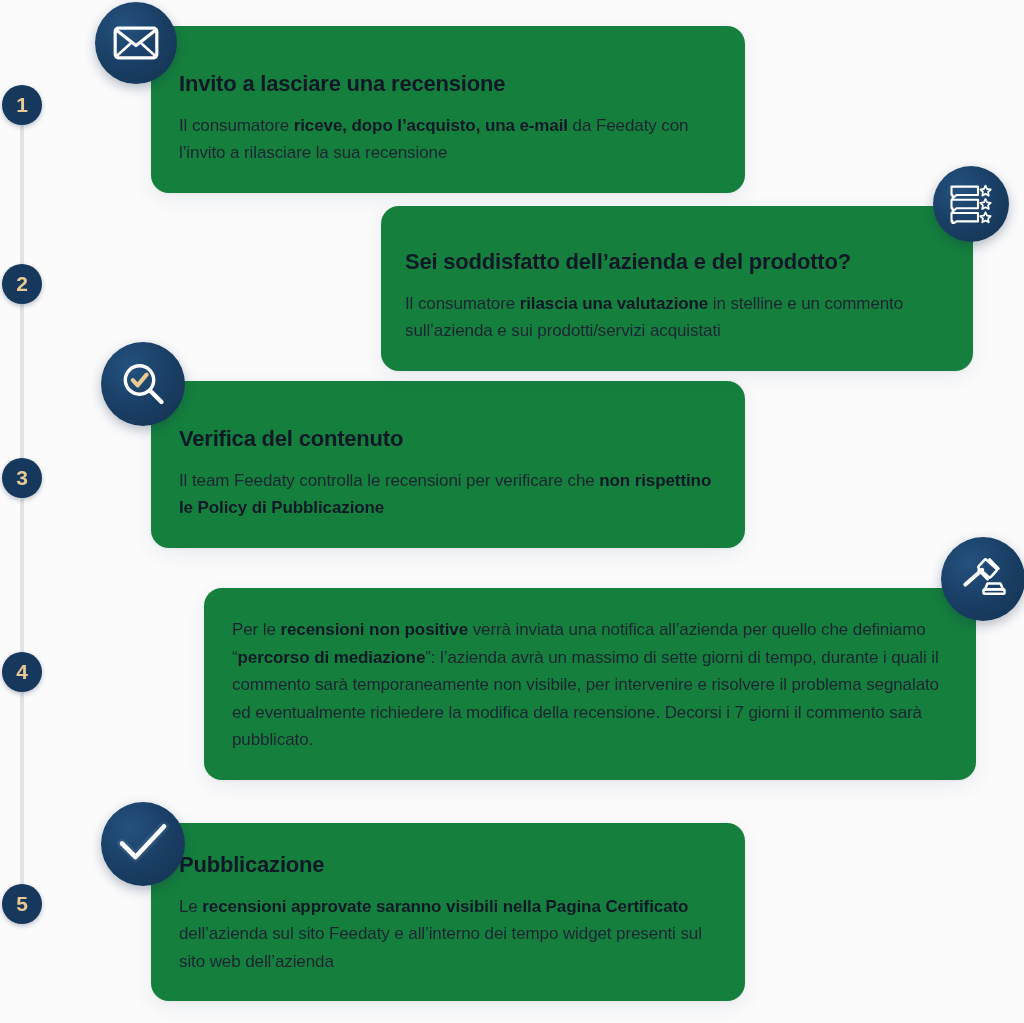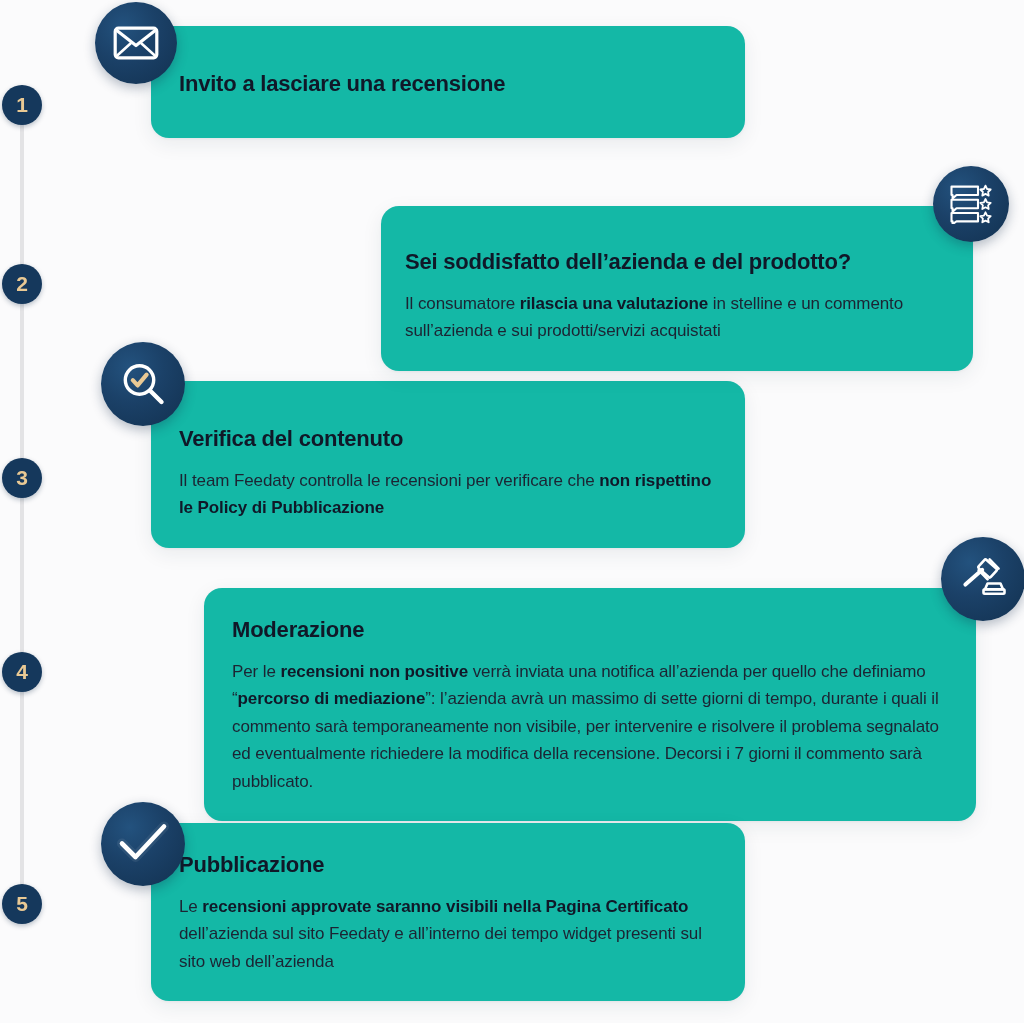--- a/index.html
+++ b/index.html
@@ -45,21 +45,21 @@
     font-size: 21px;
     font-weight: bold;
     font-family: "Liberation Sans", sans-serif;
     box-shadow: 0 2px 5px rgba(16,40,70,0.28);
     z-index: 5;
   }
 
   
   .card {
     position: absolute;
-    background: #14b8a6;
+    background: #15803d;
     border-radius: 18px;
     box-shadow: 0 6px 20px rgba(30,45,70,0.08), 0 1px 3px rgba(30,45,70,0.05);
     box-sizing: border-box;
     padding: 26px 30px 26px 28px;
     z-index: 2;
   }
   .card-title {
     margin: 0 0 14px 0;
     font-size: 22px;
     font-weight: bold;
@@ -120,34 +120,34 @@
     </div>
   <div class="step-badge" style="left:2px; top:652px;">
       <span>4</span>
     </div>
   <div class="step-badge" style="left:2px; top:884px;">
       <span>5</span>
     </div>
 
   <div class="card" id="card-1">
     <h2 class="card-title">Invito a lasciare una recensione</h2>
+    <p class="card-body"><span>Il consumatore </span><b>riceve, dopo l’acquisto, una e-mail</b><span> da Feedaty con l’invito a rilasciare la sua recensione</span></p>
   </div>
 
   <div class="card" id="card-3">
     <h2 class="card-title">Verifica del contenuto</h2>
     <p class="card-body"><span>Il team Feedaty controlla le recensioni per verificare che </span><b>non rispettino le Policy di Pubblicazione</b></p>
   </div>
 
   <div class="card" id="card-2">
     <h2 class="card-title">Sei soddisfatto dell’azienda e del prodotto?</h2>
     <p class="card-body"><span>Il consumatore </span><b>rilascia una valutazione</b><span> in stelline e un commento sull’azienda e sui prodotti/servizi acquistati</span></p>
   </div>
 
   <div class="card" id="card-4">
-    <h2 class="card-title">Moderazione</h2>
     <p class="card-body"><span>Per le </span><b>recensioni non positive</b><span> verrà inviata una notifica all’azienda per quello che definiamo “</span><b>percorso di mediazione</b><span>”:  l’azienda avrà un massimo di sette giorni di tempo, durante i quali il commento sarà temporaneamente non visibile, per intervenire e risolvere il problema segnalato ed eventualmente richiedere la modifica della recensione. Decorsi i 7 giorni il commento sarà pubblicato.</span></p>
   </div>
 
   <div class="card" id="card-5">
     <h2 class="card-title">Pubblicazione</h2>
     <p class="card-body"><span>Le </span><b>recensioni approvate saranno visibili nella Pagina Certificato</b><span> dell’azienda sul sito Feedaty e all’interno dei tempo widget presenti sul sito web dell’azienda</span></p>
   </div>
 
   <div class="icon-circle" id="icon-1">
     <svg width="46" height="34" viewBox="0 0 46 34" fill="none">

